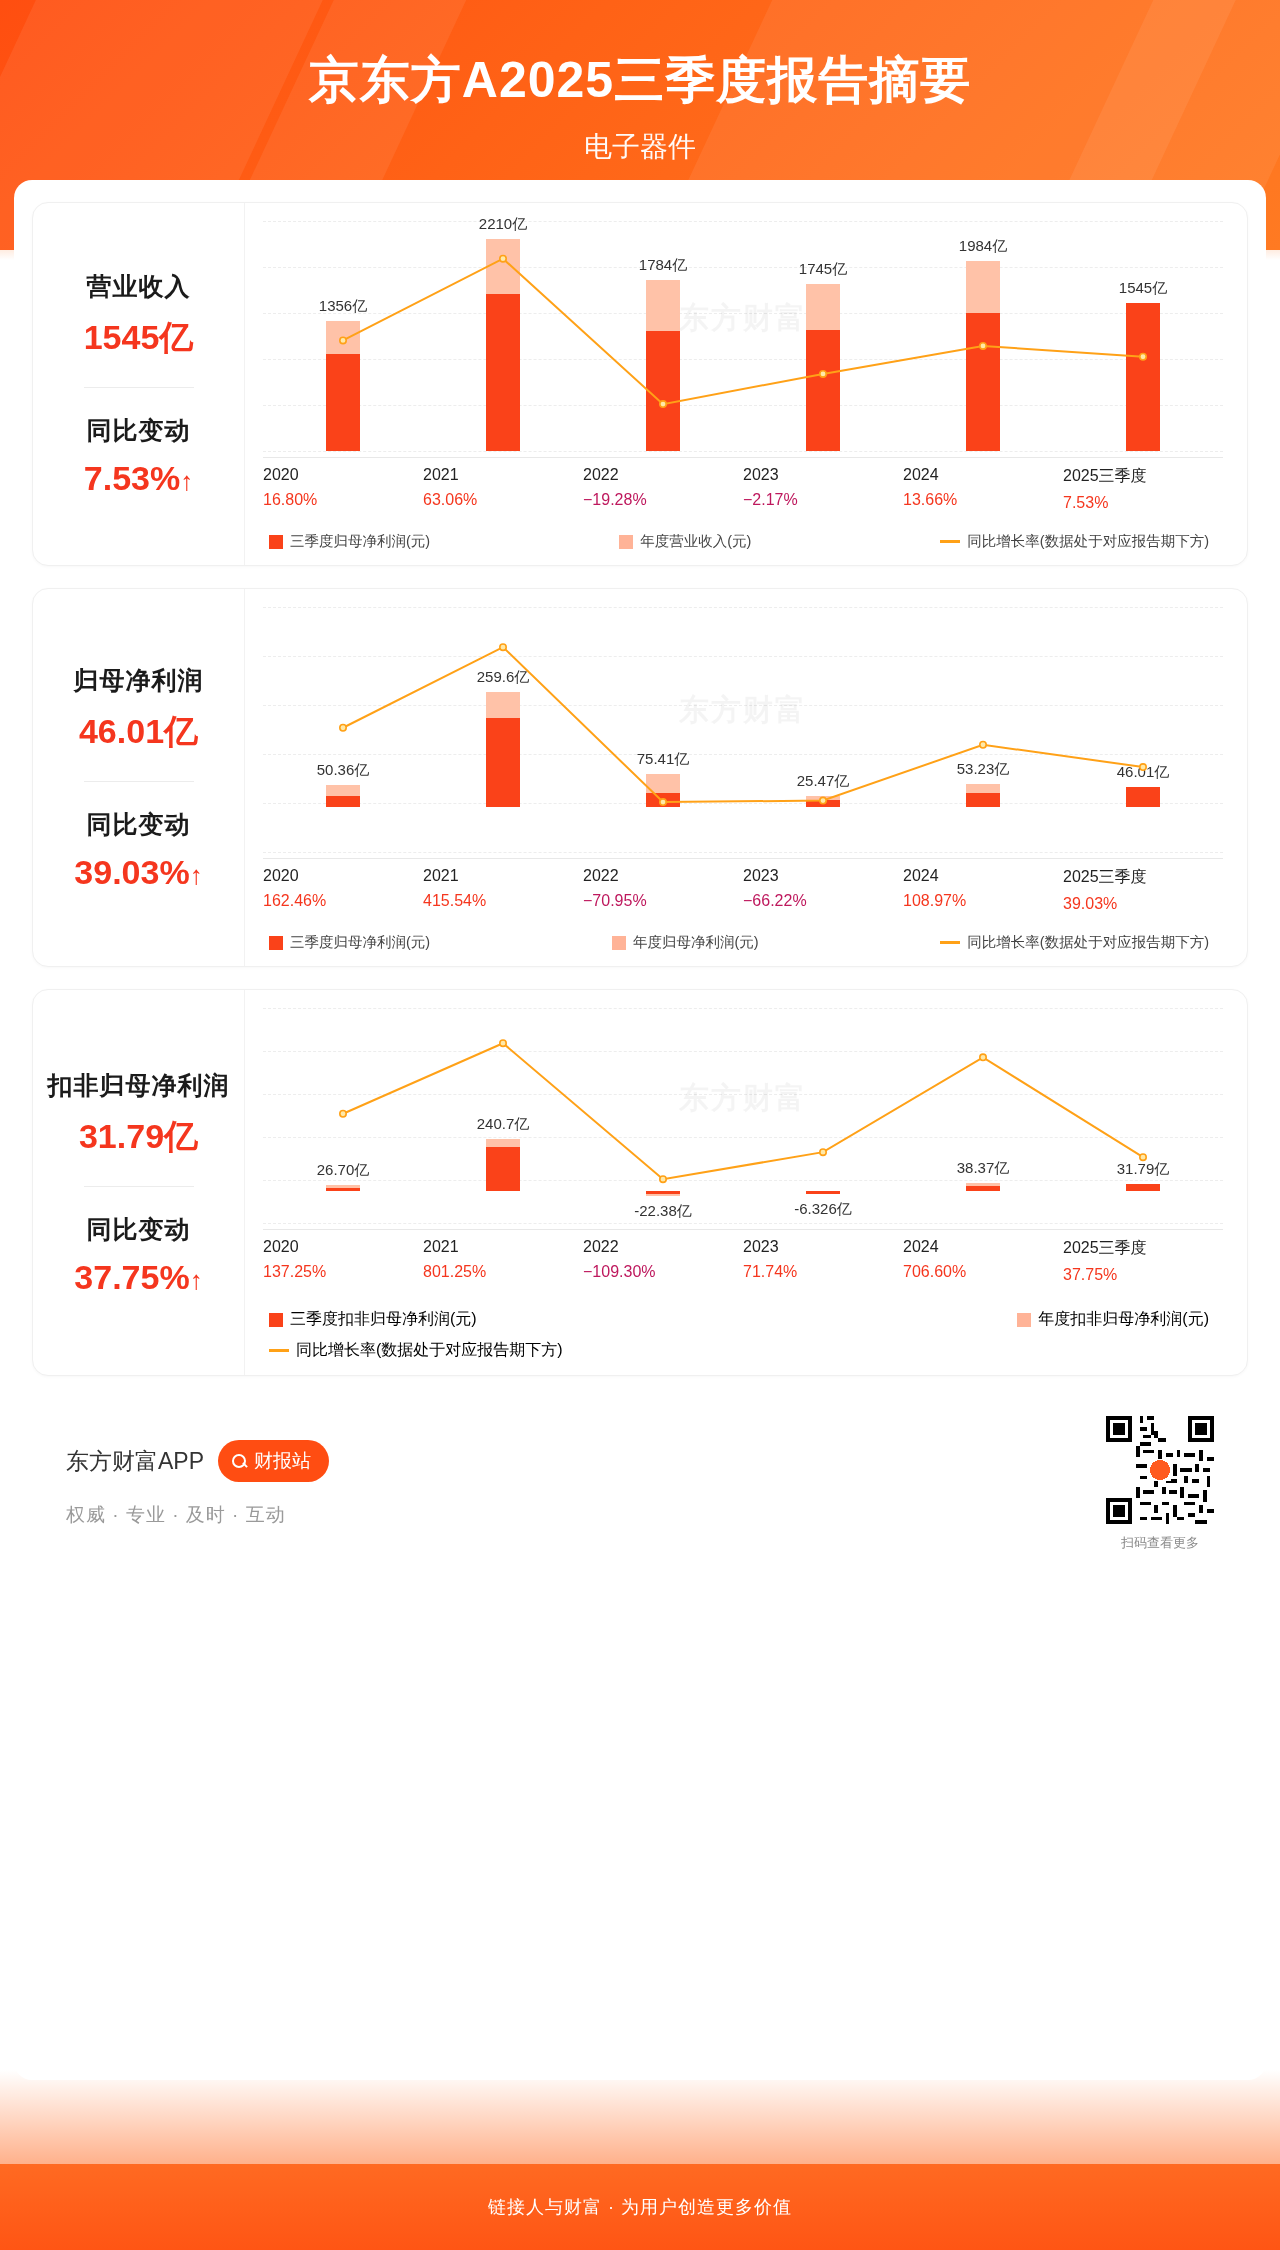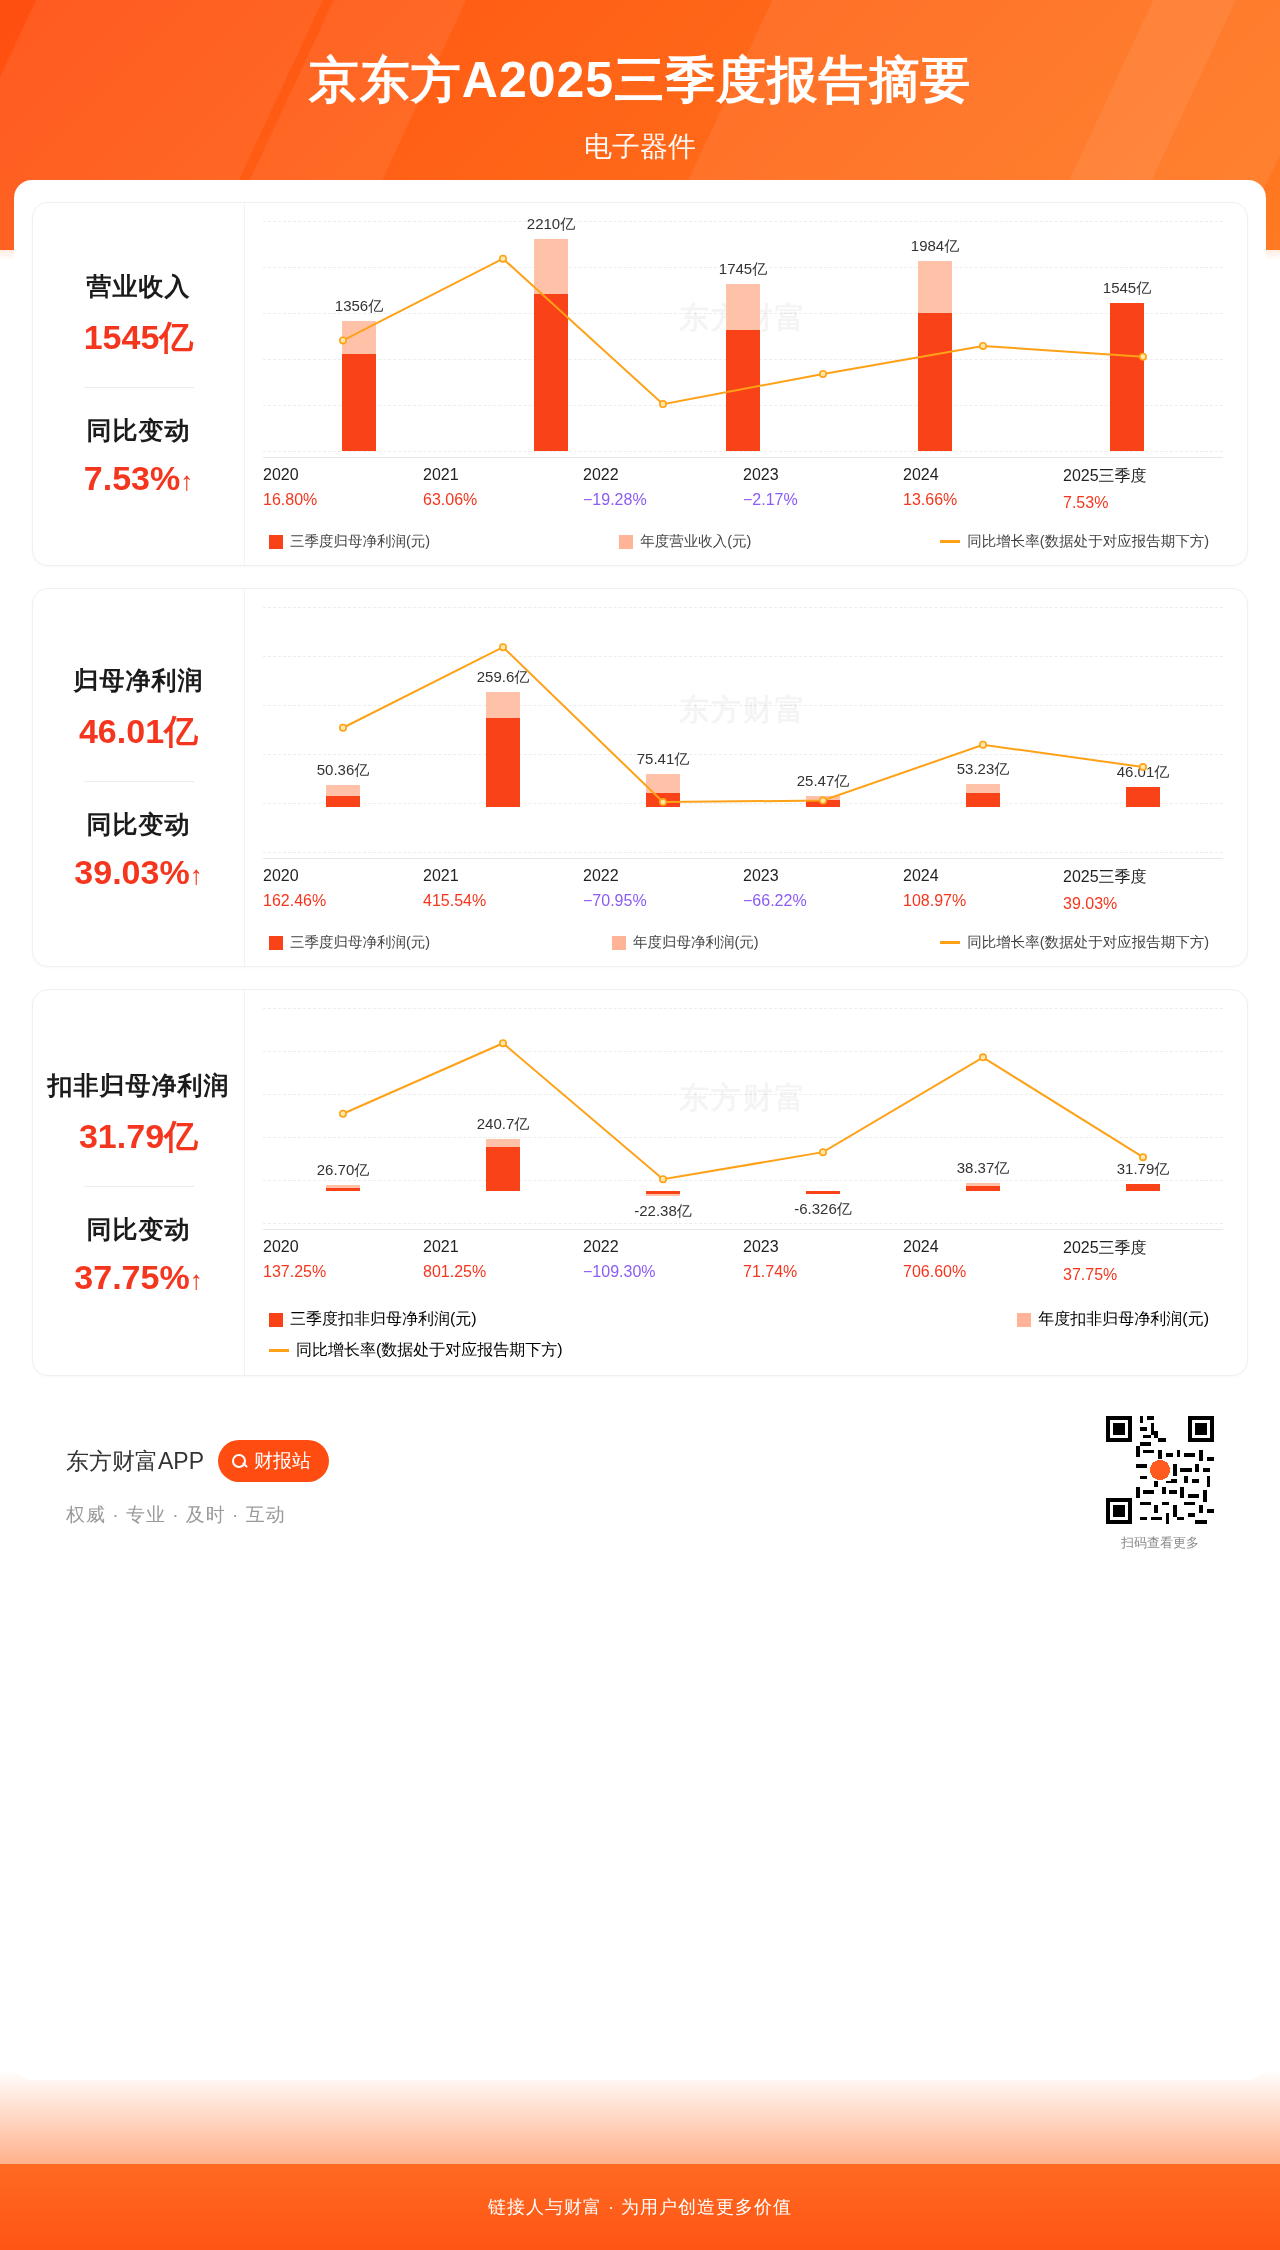--- a/index.html
+++ b/index.html
@@ -179,21 +179,21 @@
   }
   .xcol .xname {
     font-size: 16px;
     color: #222;
   }
   .xcol .xpct {
     font-size: 16px;
     margin-top: 7px;
   }
   .pos { color: #f5361e; }
-  .neg { color: #8b5cf6; }
+  .neg { color: #be185d; }
 
   .legend {
     display: flex;
     flex-wrap: wrap;
     margin-top: 20px;
     font-size: 14.5px;
     color: #444;
     align-items: center;
     justify-content: space-between;
     padding: 0 6px;
@@ -328,20 +328,27 @@
                 </div>
                 <div class="bar" style="top: 132.537px; height: 97.4625px; background: rgb(250, 66, 25);"></div>
                 <div class="bar-label" style="top: 76.05px;">1356亿</div>
               </div>
               <div class="bar-col">
                 <div class="bar" style="top: 18.2083px; height: 211.792px;">
                   <div class="seg-year" style="height: 100%;"></div>
                 </div>
                 <div class="bar" style="top: 73.1208px; height: 156.879px; background: rgb(250, 66, 25);"></div>
                 <div class="bar-label" style="top: -5.79167px;">2210亿</div>
+              </div>
+              <div class="bar-col">
+                <div class="bar" style="top: 59.0333px; height: 170.967px;">
+                  <div class="seg-year" style="height: 100%;"></div>
+                </div>
+                <div class="bar" style="top: 109.633px; height: 120.367px; background: rgb(250, 66, 25);"></div>
+                <div class="bar-label" style="top: 35.0333px;">1784亿</div>
               </div>
               <div class="bar-col">
                 <div class="bar" style="top: 62.7708px; height: 167.229px;">
                   <div class="seg-year" style="height: 100%;"></div>
                 </div>
                 <div class="bar" style="top: 108.771px; height: 121.229px; background: rgb(250, 66, 25);"></div>
                 <div class="bar-label" style="top: 38.7708px;">1745亿</div>
               </div>
               <div class="bar-col">
                 <div class="bar" style="top: 39.8667px; height: 190.133px;">

